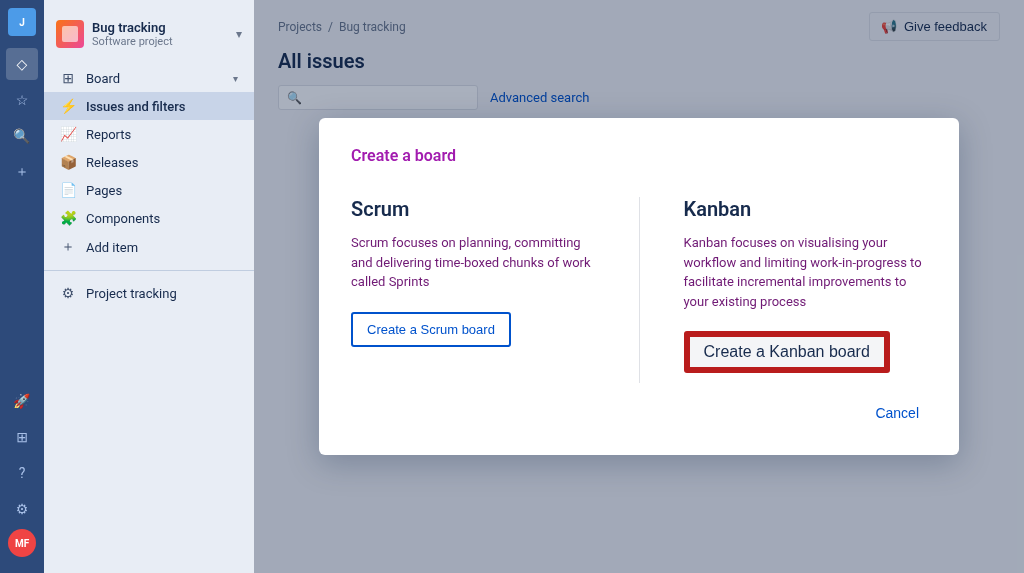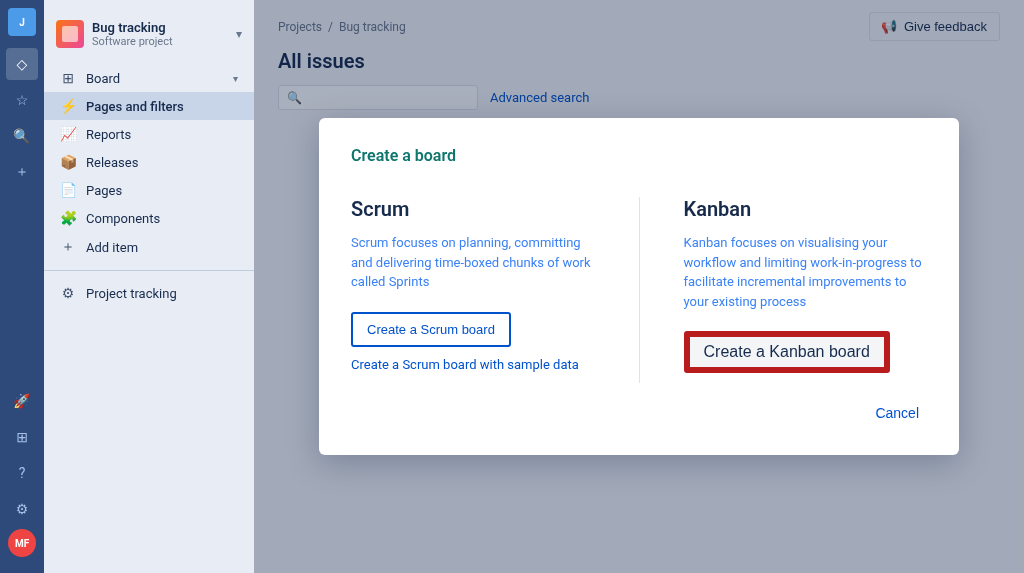--- a/index.html
+++ b/index.html
@@ -158,37 +158,37 @@
       border-radius: 6px;
       padding: 28px 32px;
       width: 640px;
       max-width: 90%;
       box-shadow: 0 8px 32px rgba(9, 30, 66, 0.25);
       position: relative;
     }
     .modal-title {
       font-size: 16px;
       font-weight: 600;
-      color: #0f766e;
+      color: #a21caf;
       margin-bottom: 32px;
     }
     .modal-columns {
       display: flex;
       gap: 44px;
     }
     .modal-col { flex: 1; }
     .modal-col-title {
       font-size: 20px;
       font-weight: 600;
       color: #172b4d;
       margin-bottom: 12px;
     }
     .modal-col-desc {
       font-size: 13px;
-      color: #3b82f6;
+      color: #701a75;
       line-height: 1.5;
       margin-bottom: 20px;
     }
     .modal-divider {
       width: 1px;
       background: #dfe1e6;
       flex-shrink: 0;
     }
     .btn-primary {
       background: white;
@@ -267,21 +267,21 @@
   </div>
 
   <div class="sidebar-nav">
     <div class="sidebar-item">
       <span class="sidebar-item-icon">⊞</span>
       <span class="sidebar-item-label">Board</span>
       <span class="sidebar-item-chevron">▾</span>
     </div>
     <div class="sidebar-item active">
       <span class="sidebar-item-icon">⚡</span>
-      <span class="sidebar-item-label">Pages and filters</span>
+      <span class="sidebar-item-label">Issues and filters</span>
     </div>
     <div class="sidebar-item">
       <span class="sidebar-item-icon">📈</span>
       <span class="sidebar-item-label">Reports</span>
     </div>
     <div class="sidebar-item">
       <span class="sidebar-item-icon">📦</span>
       <span class="sidebar-item-label">Releases</span>
     </div>
     <div class="sidebar-item">
@@ -332,21 +332,20 @@
   <div class="overlay">
     <div class="modal">
       <div class="modal-title">Create a board</div>
 
       <div class="modal-columns">
 
         <div class="modal-col">
           <div class="modal-col-title">Scrum</div>
           <div class="modal-col-desc">Scrum focuses on planning, committing and delivering time-boxed chunks of work called Sprints</div>
           <button class="btn-primary">Create a Scrum board</button>
-          <a class="sample-link">Create a Scrum board with sample data</a>
         </div>
 
         <div class="modal-divider"></div>
 
         <div class="modal-col">
           <div class="modal-col-title">Kanban</div>
           <div class="modal-col-desc">Kanban focuses on visualising your workflow and limiting work-in-progress to facilitate incremental improvements to your existing process</div>
           <button class="btn-secondary">Create a Kanban board</button>
         </div>
       </div>

